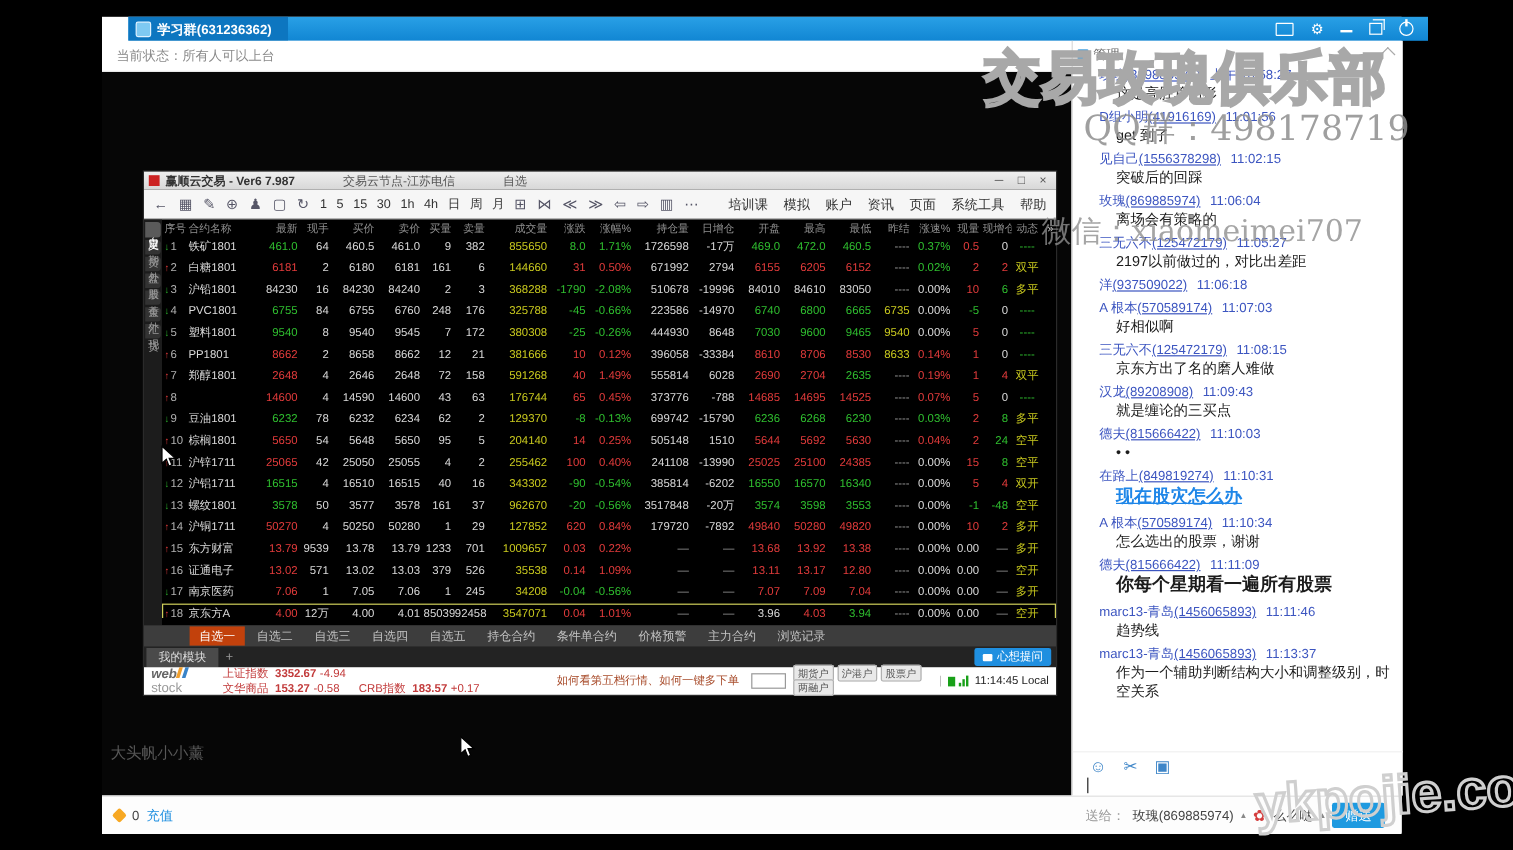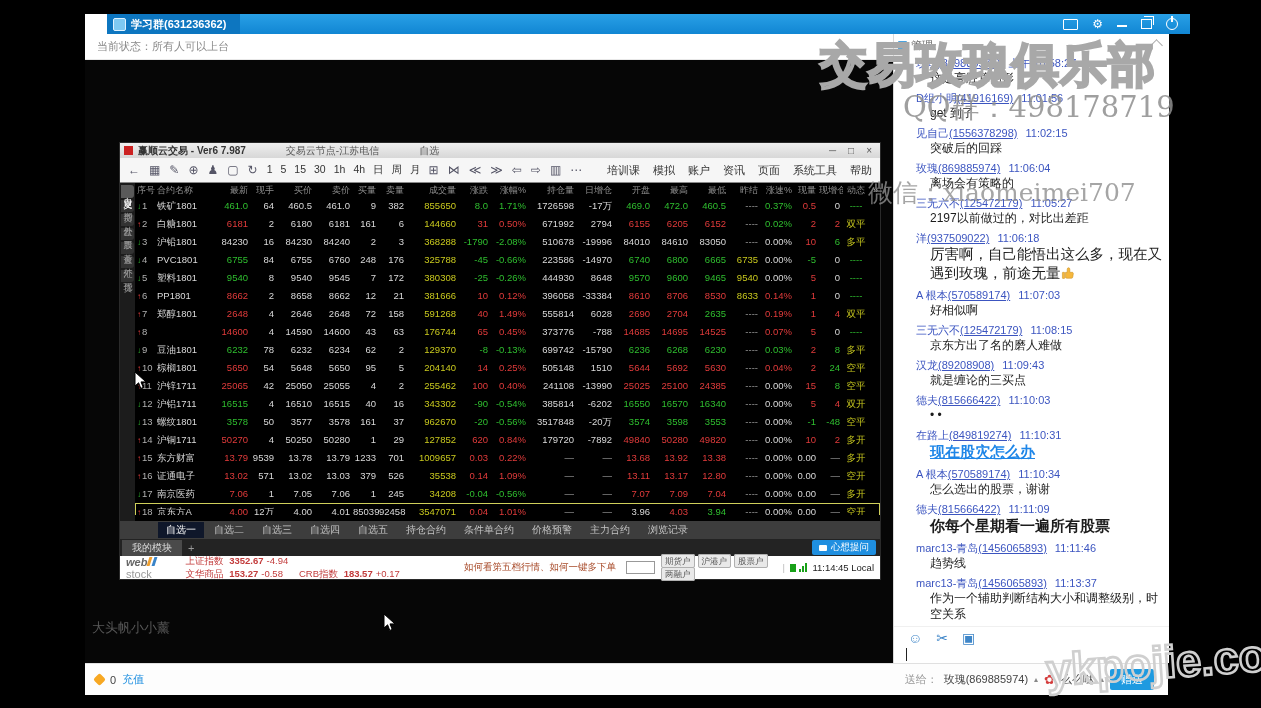--- a/index.html
+++ b/index.html
@@ -53,21 +53,21 @@
   .cell,.th{box-sizing:border-box;padding-right:3px;text-align:right;white-space:nowrap;overflow:hidden;}
   .c0{width:22px;text-align:left;padding-left:2px;}
   .c1{width:56px;text-align:left;}
   .c2{width:38px;} .c3{width:26px;} .c4{width:38px;} .c5{width:38px;} .c6{width:26px;} .c7{width:28px;}
   .c8{width:52px;} .c9{width:32px;} .c10{width:38px;} .c11{width:48px;} .c12{width:38px;}
   .c13{width:38px;} .c14{width:38px;} .c15{width:38px;} .c16{width:32px;} .c17{width:34px;}
   .c18{width:24px;} .c19{width:24px;} .c20{width:26px;text-align:center;padding-right:0;}
   .arrow{font-size:8px;margin-right:1px;}
   .t-tabs{position:absolute;left:0;top:378px;width:100%;height:18px;background:#3d3d3d;display:flex;align-items:center;padding-left:38px;box-sizing:border-box;gap:2px;}
   .btab{font-size:10px;color:#c3c3c3;padding:1px 8px;cursor:pointer;}
-  .btab.active{background:#0f172a;color:#fff;}
+  .btab.active{background:#c2410c;color:#fff;}
   .t-modules{position:absolute;left:0;top:396px;width:100%;height:17px;background:#232323;display:flex;align-items:center;}
   .mtab{background:#4a4a4a;color:#ddd;font-size:10px;padding:1px 10px;margin-left:2px;cursor:pointer;}
   .madd{color:#999;font-size:11px;margin-left:6px;cursor:pointer;}
   .helpbadge{margin-left:auto;margin-right:4px;background:#1f8fe0;color:#fff;font-size:9.5px;padding:1px 7px;border-radius:2px;cursor:pointer;display:flex;align-items:center;gap:4px;text-align:right;}
   .bubble{width:8px;height:6px;background:#fff;border-radius:1px;display:inline-block;}
   .t-status{position:absolute;left:0;top:413px;width:100%;height:23px;background:#fff;display:flex;align-items:center;
             font-size:9.5px;color:#444;padding:0 6px;box-sizing:border-box;}
   .logo{font-size:11px;color:#9a9a9a;margin-right:14px;}
   .logo b{color:#666;font-style:italic;}
   .logo i{display:inline-block;width:3px;height:9px;background:#f0a030;margin:0 1px;transform:skewX(-18deg);}
@@ -309,21 +309,21 @@
                   <span class="cell c3" style="color: rgb(217, 217, 217);">8</span>
                   <span class="cell c4" style="color: rgb(217, 217, 217);">9540</span>
                   <span class="cell c5" style="color: rgb(217, 217, 217);">9545</span>
                   <span class="cell c6" style="color: rgb(217, 217, 217);">7</span>
                   <span class="cell c7" style="color: rgb(217, 217, 217);">172</span>
                   <span class="cell c8" style="color: rgb(201, 201, 30);">380308</span>
                   <span class="cell c9" style="color: rgb(47, 191, 47);">-25</span>
                   <span class="cell c10" style="color: rgb(47, 191, 47);">-0.26%</span>
                   <span class="cell c11" style="color: rgb(217, 217, 217);">444930</span>
                   <span class="cell c12" style="color: rgb(217, 217, 217);">8648</span>
-                  <span class="cell c13" style="color: rgb(47, 191, 47);">9570</span>
+                  <span class="cell c13" style="color: rgb(47, 191, 47);">7030</span>
                   <span class="cell c14" style="color: rgb(47, 191, 47);">9600</span>
                   <span class="cell c15" style="color: rgb(47, 191, 47);">9465</span>
                   <span class="cell c16" style="color: rgb(201, 201, 30);">9540</span>
                   <span class="cell c17" style="color: rgb(217, 217, 217);">0.00%</span>
                   <span class="cell c18" style="color: rgb(226, 59, 59);">5</span>
                   <span class="cell c19" style="color: rgb(217, 217, 217);">0</span>
                   <span class="cell c20" style="color: rgb(47, 191, 47);">----</span>
                 </div>
                 <div class="trow">
                   <span class="cell c0" style="color: rgb(176, 176, 176);"><span class="arrow" style="color: rgb(226, 59, 59);">↑</span><span>6</span></span>
@@ -699,26 +699,20 @@
             </div>
           </div>
           <div class="msg">
             <div class="msg-head"><span class="mname">三无六不</span><span class="mid">(125472179)</span><span class="mtime">11:05:27</span></div>
             <div class="msg-body style-normal">
               <div>2197以前做过的，对比出差距</div>
             </div>
           </div>
           <div class="msg">
             <div class="msg-head"><span class="mname">洋</span><span class="mid">(937509022)</span><span class="mtime">11:06:18</span></div>
-            <div class="msg-body style-large">
-              <div>厉害啊，自己能悟出这么多，现在又遇到玫瑰，前途无量<span class="thumb"><svg width="14" height="14" viewBox="0 0 16 16">
-                    <path fill="#f5b73c" stroke="#c98e1c" stroke-width=".6" d="M5.2 7.2h1.9V3.6c0-.9.7-1.6 1.5-1.6.9 0 1.5.7 1.5 1.6v3.6h2.6c.9 0 1.6.8 1.4 1.6l-.6 3.8c-.1.8-.8 1.4-1.6 1.4H6.6c-.5 0-1-.2-1.4-.5V7.2z"></path>
-                    <rect x="1.6" y="7.2" width="2.6" height="7" rx=".6" fill="#f5b73c" stroke="#c98e1c" stroke-width=".6"></rect>
-                  </svg></span></div>
-            </div>
           </div>
           <div class="msg">
             <div class="msg-head"><span class="mname">A 根本</span><span class="mid">(570589174)</span><span class="mtime">11:07:03</span></div>
             <div class="msg-body style-normal">
               <div>好相似啊</div>
             </div>
           </div>
           <div class="msg">
             <div class="msg-head"><span class="mname">三无六不</span><span class="mid">(125472179)</span><span class="mtime">11:08:15</span></div>
             <div class="msg-body style-normal">

